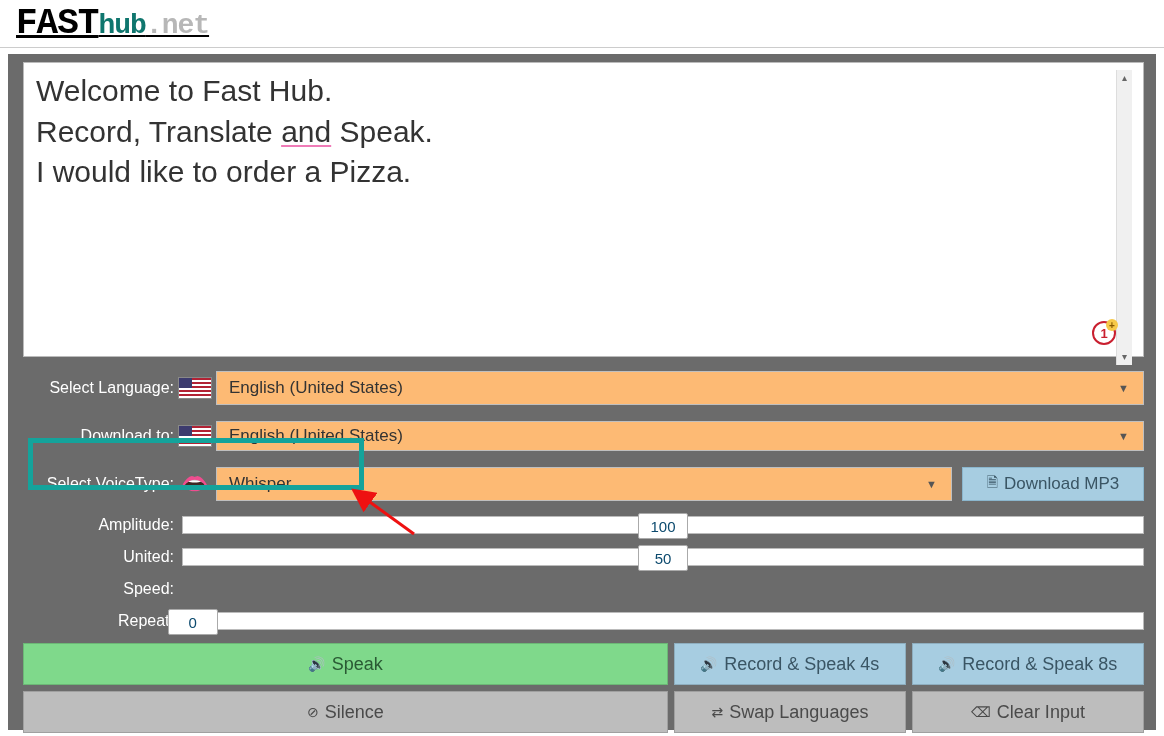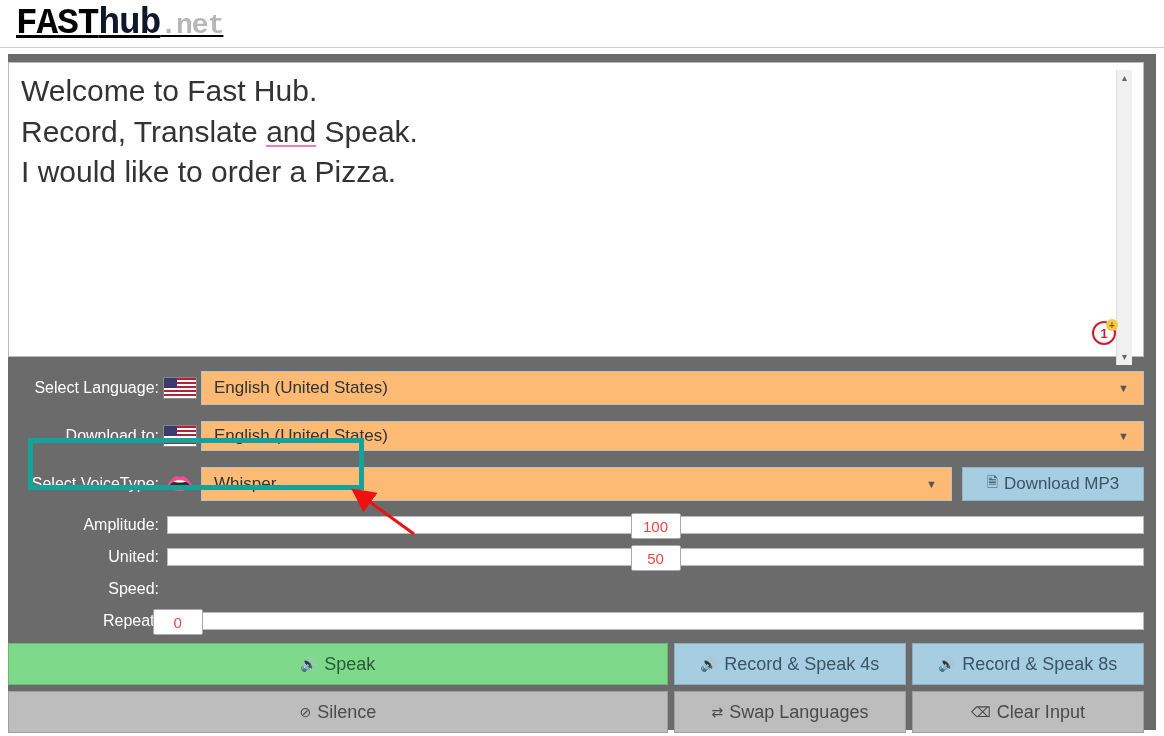--- a/index.html
+++ b/index.html
@@ -20,25 +20,25 @@
   }
   .logo {
     font-family: "Courier New", monospace;
     font-size: 34px;
     font-weight: 900;
     letter-spacing: -1px;
     display: flex;
     align-items: baseline;
   }
   .logo .fast { color: #000; font-weight: 900; font-size: 36px; }
-  .logo .hub { color: #0f172a; font-weight: 900; font-size: 36px; }
+  .logo .hub { color: #0f766e; font-weight: 900; font-size: 28px; }
   .logo .net { color: #b7b7b7; font-weight: 900; font-size: 28px; }
   .container {
     background: #6b6b6b;
-    padding: 8px 12px 8px 0;
+    padding: 8px 12px 8px 15px;
     margin: 6px 8px 0 8px;
     height: 676px;
     position: relative;
   }
   .texteditor {
     background: #fff;
     border: 1px solid #bbb;
     height: 295px;
     width: 100%;
     padding: 8px 12px;
@@ -182,21 +182,21 @@
     margin-left: 4px;
   }
   .slider-handle {
     position: absolute;
     top: -4px;
     height: 26px;
     background: #fff;
     border: 1px solid #aaa;
     border-radius: 2px;
     font-size: 15px;
-    color: #ef4444;
+    color: #0c4a6e;
     padding: 0 10px;
     display: flex; align-items: center;
     cursor: grab;
     transform: translateX(-50%);
     min-width: 50px;
     justify-content: center;
   }
 
   .actions {
     display: flex;

